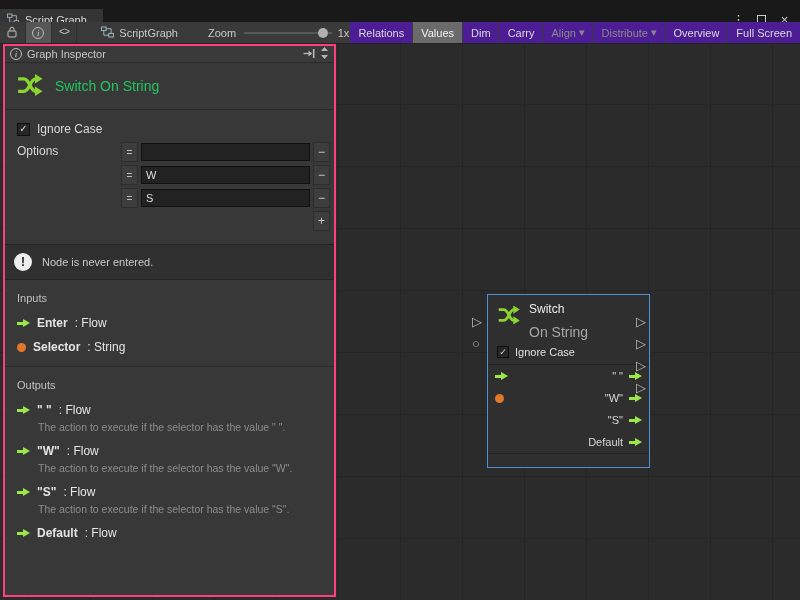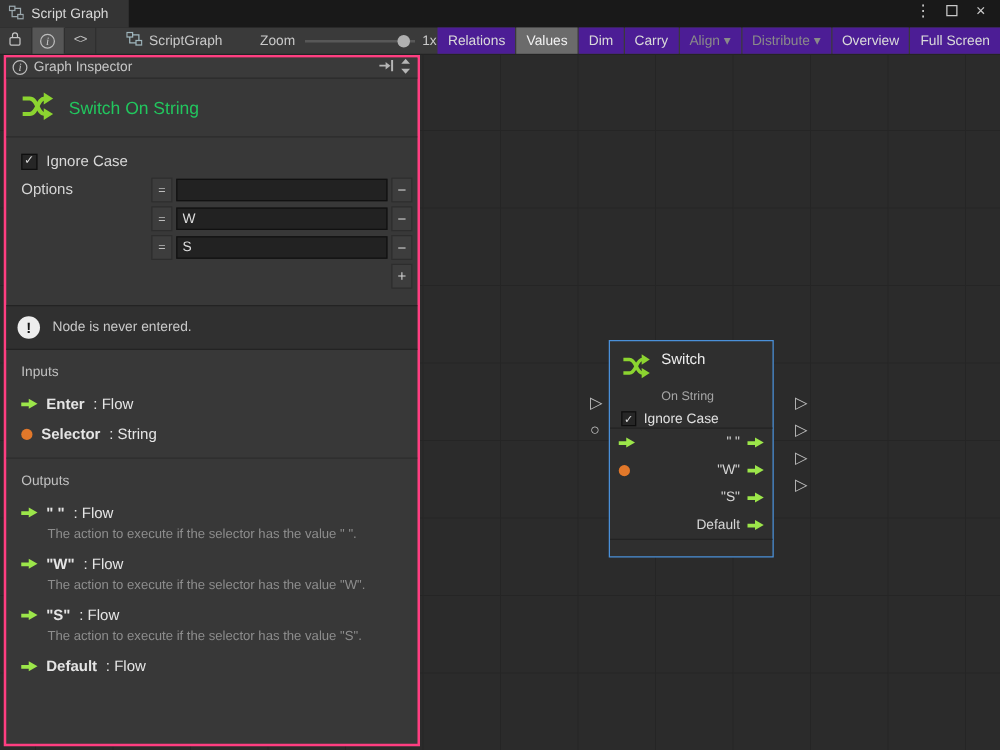--- a/index.html
+++ b/index.html
@@ -1,21 +1,21 @@
 <!DOCTYPE html>
 <html><head>
 <meta charset="utf-8">
 <style>
   *{margin:0;padding:0;box-sizing:border-box}
   html,body{width:800px;height:600px;overflow:hidden}
   body{font-family:"Liberation Sans","DejaVu Sans",sans-serif;background:#282828;color:#ccc}
   #root{position:relative;width:800px;height:600px}
 
   
-  #titlebar{position:absolute;left:0;top:0;width:800px;height:39px;background:#191919;display:flex;align-items:flex-start}
+  #titlebar{position:absolute;left:0;top:0;width:800px;height:39px;background:#191919;display:flex;align-items:center}
   .tab{height:22px;display:flex;align-items:center;gap:6px;padding:0 16px 0 7px;background:#343434;color:#d8d8d8;font-size:11px}
   #win-controls{margin-left:auto;display:flex;align-items:center;gap:6px;padding-right:7px;color:#c9c9c9}
   .winbtn{width:17px;height:17px;display:flex;align-items:center;justify-content:center;font-size:13px;cursor:default}
   .sq{width:9px;height:9px;border:1px solid #c9c9c9;display:inline-block}
 
   
   #toolbar{position:absolute;left:0;top:22px;width:800px;height:22px;background:#3a3a3a;border-bottom:1px solid #242424;display:flex;align-items:center;font-size:11px;color:#cfcfcf}
   .tool-icon-btn{width:27px;height:21px;display:flex;align-items:center;justify-content:center;border-right:1px solid #2f2f2f}
   .tool-icon-btn.pressed{background:#565656}
   .code-glyph{font-family:"Liberation Mono","DejaVu Sans Mono",monospace;font-size:10px;color:#c4c4c4;letter-spacing:-1px}
@@ -30,25 +30,25 @@
   .tb-btn{display:flex;align-items:center;gap:3px;padding:0 8px;margin-left:1px;background:#4c1d95;color:#dadada;white-space:nowrap}
   .tb-btn.active{background:#6b6b6b;color:#f2f2f2}
   .tb-btn.disabled{color:#8a8a8a}
 
   
   #canvas{position:absolute;left:0;top:44px;width:800px;height:556px;background-color:#2b2b2b;
     background-image:linear-gradient(to right,#252525 1px,transparent 1px),linear-gradient(to bottom,#252525 1px,transparent 1px);
     background-size:62px 62px;background-position:28px 60px}
 
   
-  #node{position:absolute;left:487px;top:228px;width:132px;background:#2f2f2f;border:1px solid #4a90d9}
+  #node{position:absolute;left:487px;top:250px;width:163px;background:#2f2f2f;border:1px solid #4a90d9}
   #node-header{height:70px;padding:7px 8px 0;border-bottom:1px solid #232323}
   .nh-top{display:flex;align-items:flex-start;gap:7px}
   .nh-titles .t{font-size:12px;color:#ededed}
-  .nh-titles .s{font-size:10px;color:#a6a6a6;margin-top:18px}
+  .nh-titles .s{font-size:14px;color:#a6a6a6;margin-top:8px}
   .nh-check{display:flex;align-items:center;gap:6px;margin-top:6px;margin-left:1px;font-size:11px;color:#e0e0e0}
   .port-row{display:flex;align-items:center;height:22px;padding:0 7px}
   .port-left{width:15px;display:flex;align-items:center}
   .port-right{display:flex;align-items:center;gap:6px;margin-left:auto}
   .port-label{font-size:11px;color:#d6d6d6}
   #node-footer{border-top:1px solid #232323;height:14px}
   .outer-glyph{position:absolute;color:#bdbdbd;font-size:13px;line-height:14px}
 
   
   .arrow{position:relative;width:13px;height:9px;display:inline-block;flex:none}

